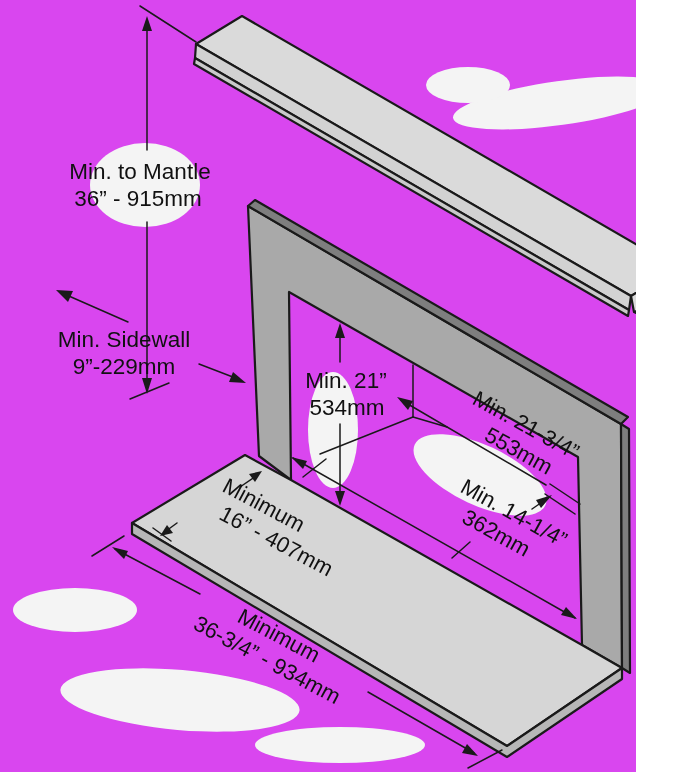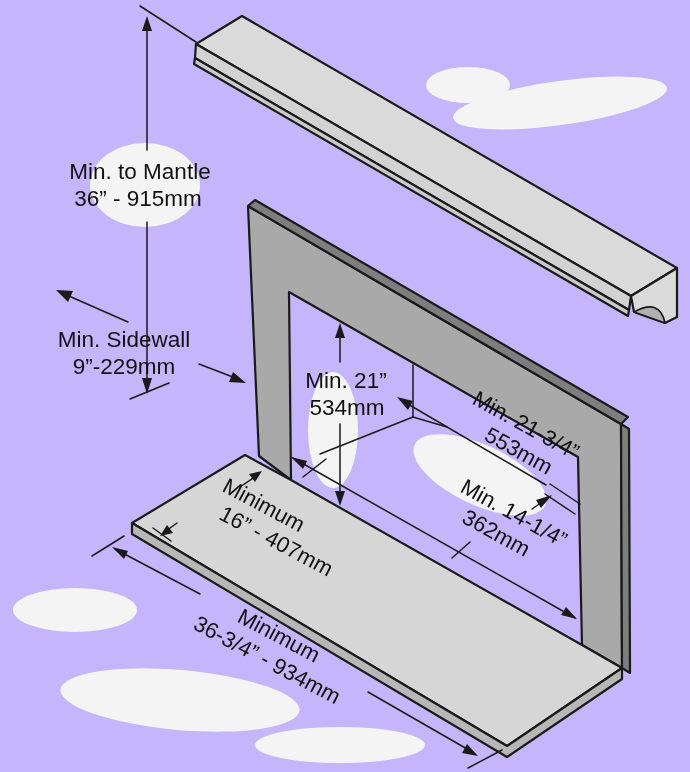--- a/index.html
+++ b/index.html
@@ -1,16 +1,16 @@
 <!DOCTYPE html>
 <html><head>
 <meta charset="utf-8">
 <style>
   html,body{margin:0;padding:0;background:#ffffff;}
-  #stage{position:relative;width:690px;height:772px;background:#c4b5fd;overflow:hidden;}
+  #stage{position:relative;width:636px;height:772px;background:#d946ef;overflow:hidden;}
   svg{display:block;}
   .shape{stroke:#1a1a1a;stroke-width:2.2;stroke-linejoin:round;}
   .thin{stroke:#1a1a1a;stroke-width:1.8;stroke-linejoin:round;}
   .dim{stroke:#1a1a1a;stroke-width:1.5;fill:none;stroke-linecap:round;}
   .arw{fill:#1a1a1a;stroke:none;}
   .lbl{font-family:"Liberation Sans",sans-serif;font-size:22.5px;fill:#111;}
   .lblr{font-family:"Liberation Sans",sans-serif;font-size:22px;fill:#111;}
   .smudge{stroke:none;}
 </style>
 </head>

